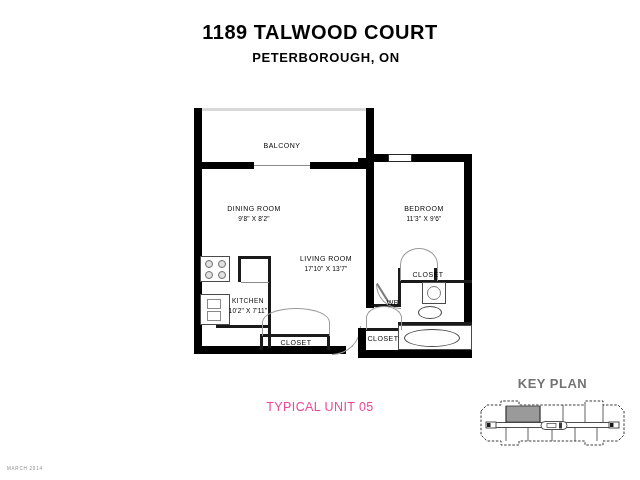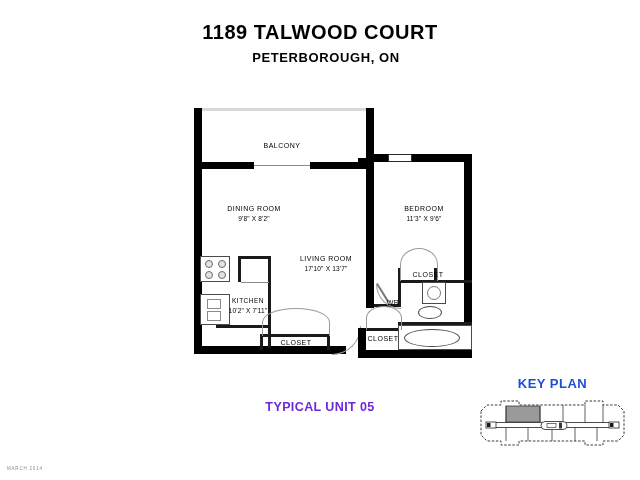--- a/index.html
+++ b/index.html
@@ -122,39 +122,39 @@
   
   #caption {
     position: absolute;
     top: 400px;
     left: 0;
     width: 640px;
     text-align: center;
   }
   #caption div {
     font-size: 12.5px;
-    font-weight: bold;
+    font-weight: normal;
     letter-spacing: 0.4px;
     line-height: 15px;
-    color: #6d28d9;
+    color: #ec4899;
   }
 
   
   #keyplan-wrap {
     position: absolute;
     left: 470px;
     top: 376px;
     width: 165px;
   }
   #keyplan-title {
     font-size: 13px;
     font-weight: bold;
     letter-spacing: 0.5px;
     text-align: center;
-    color: #1d4ed8;
+    color: #737373;
     margin-bottom: 6px;
   }
   #keyplan-figure {
     position: relative;
     width: 155px;
     height: 52px;
     margin: 0 auto;
   }
 
   

